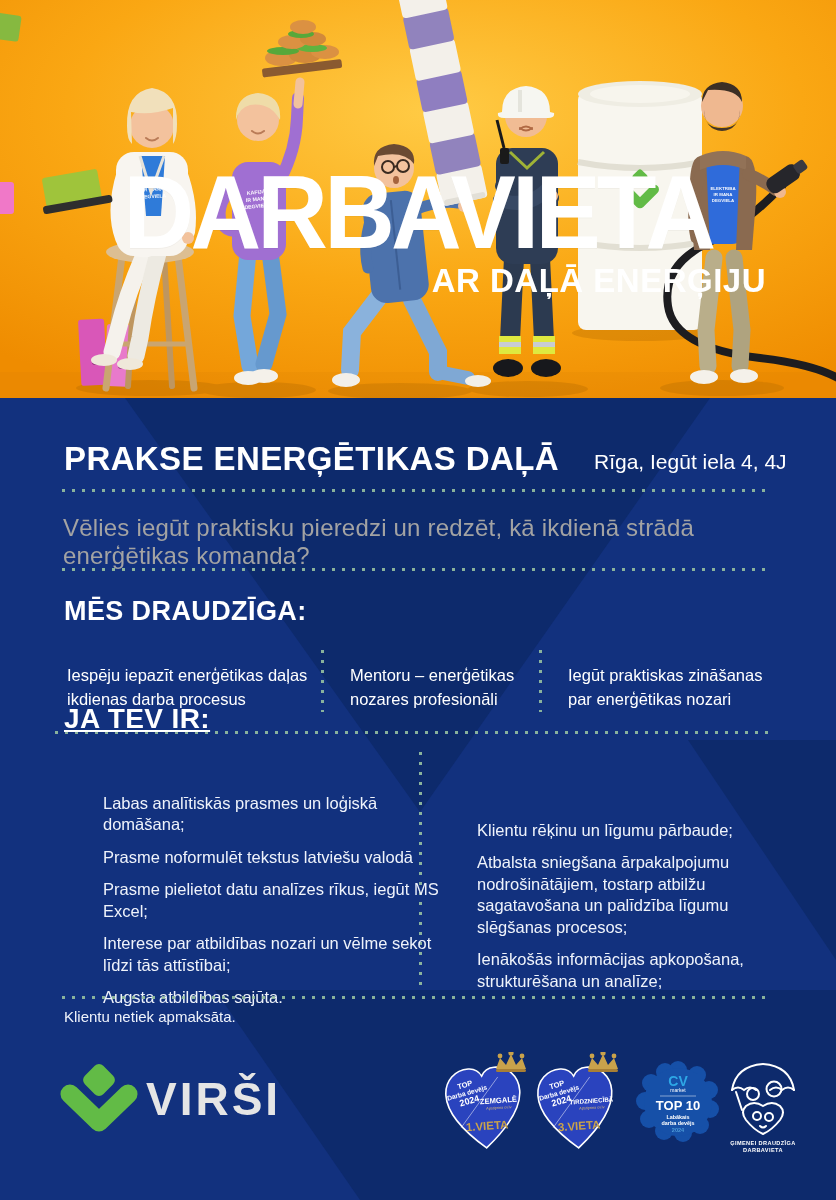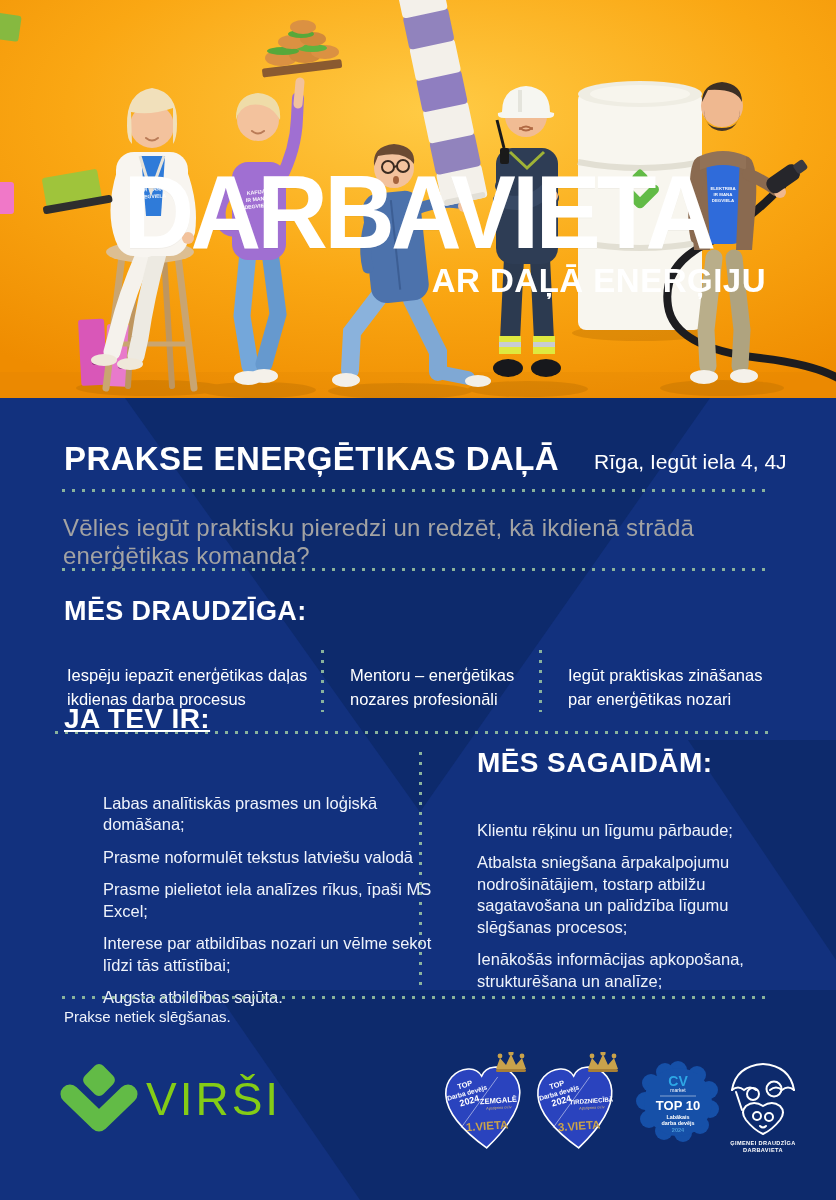--- a/index.html
+++ b/index.html
@@ -30,22 +30,22 @@
         transparent 2.6px, transparent 10px);}
   .intro{position:absolute;left:63px;top:514px;width:720px;font-size:24px;
       color:#a3a3a3;letter-spacing:0.2px;}
   .sec-heading{position:absolute;font-size:27px;font-weight:800;color:#FFFFFF;
       letter-spacing:0.4px;white-space:nowrap;}
   .offer-col{position:absolute;top:648px;font-size:16.5px;line-height:1.45;color:#ffffff;margin-top:16px;}
   .list-col{position:absolute;top:793px;font-size:16.5px;line-height:1.3;color:#EFF3FB;}
   .list-col p{margin:0 0 11px 0;}
   .note{position:absolute;left:64px;top:1008px;font-size:15px;color:#EFF3FB;}
   
-  .brand-word{position:absolute;left:146px;top:1072px;font-size:46px;font-weight:400;
-      color:#84cc16;letter-spacing:3px;}
+  .brand-word{position:absolute;left:146px;top:1072px;font-size:46px;font-weight:700;
+      color:#e5e5e5;letter-spacing:3px;}
   .badge{position:absolute;}
 </style>
 </head>
 <body>
 
 <div class="page">
 
   <div class="hero">
     <svg width="836" height="398" viewBox="0 0 836 398">
       <defs>
@@ -262,40 +262,39 @@
 
   <div class="offer-col" style="left:67px;width:252px;">Iespēju iepazīt enerģētikas daļas ikdienas darba procesus</div>
   <div class="dots-v" style="left:321px;top:650px;height:62px;"></div>
   <div class="offer-col" style="left:350px;width:170px;">Mentoru – enerģētikas nozares profesionāli</div>
   <div class="dots-v" style="left:539px;top:650px;height:62px;"></div>
   <div class="offer-col" style="left:568px;width:215px;">Iegūt praktiskas zināšanas par enerģētikas nozari</div>
 
   <div class="dots-h" style="left:55px;top:731px;width:717px;"></div>
 
   <div class="sec-heading" style="left:64px;top:703px;font-size:28px;text-decoration:underline;">JA TEV IR:</div>
-  <div class="sec-heading" style="left:477px;top:747px;font-size:28px;">MĒS SAGAIDĀM:</div>
 
   <div class="dots-v" style="left:419px;top:752px;height:236px;"></div>
 
   <div class="list-col" style="left:64px;width:342px;margin-left:39px;">
     <p>Labas analītiskās prasmes un loģiskā domāšana;</p>
     <p>Prasme noformulēt tekstus latviešu valodā</p>
-    <p>Prasme pielietot iela analīzes rīkus, īpaši MS Excel;</p>
+    <p>Prasme pielietot datu analīzes rīkus, iegūt MS Excel;</p>
     <p>Interese par atbildības nozari un vēlme sekot līdzi tās attīstībai;</p>
     <p>Augsta atbildības sajūta.</p>
   </div>
   <div class="list-col" style="left:477px;width:316px;margin-top:27px;">
     <p>Klientu rēķinu un līgumu pārbaude;</p>
     <p>Atbalsta sniegšana ārpakalpojumu nodrošinātājiem, tostarp atbilžu sagatavošana un palīdzība līgumu slēgšanas procesos;</p>
     <p>Ienākošās informācijas apkopošana, strukturēšana un analīze;</p>
   </div>
 
   <div class="dots-h" style="left:62px;top:996px;width:710px;"></div>
 
-  <div class="note">Prakse netiek slēgšanas.</div>
+  <div class="note">Klientu netiek apmaksāta.</div>
 
   <svg class="badge" style="left:60px;top:1064px;" width="78" height="74" viewBox="0 0 78 74">
     <rect x="26" y="3" width="26" height="26" rx="6" fill="#62BB46" transform="rotate(45 39 16)"></rect>
     <polyline points="10,30 39,58 68,30" stroke="#62BB46" stroke-width="19" fill="none" stroke-linecap="round" stroke-linejoin="round"></polyline>
   </svg>
   <div class="brand-word">VIRŠI</div>
 
   <svg class="badge" style="left:438px;top:1052px;" width="96" height="104" viewBox="0 0 96 104">
     <g transform="rotate(-4 46 58)">
       <path d="M46,96 C22,76 9,58 9,41 C9,26 20,16 33,16 C40,16 44,20 46,24 C48,20 52,16 59,16 C72,16 83,26 83,41 C83,58 70,76 46,96 Z" fill="#2A43BE" stroke="#FFFFFF" stroke-width="1.6"></path>

